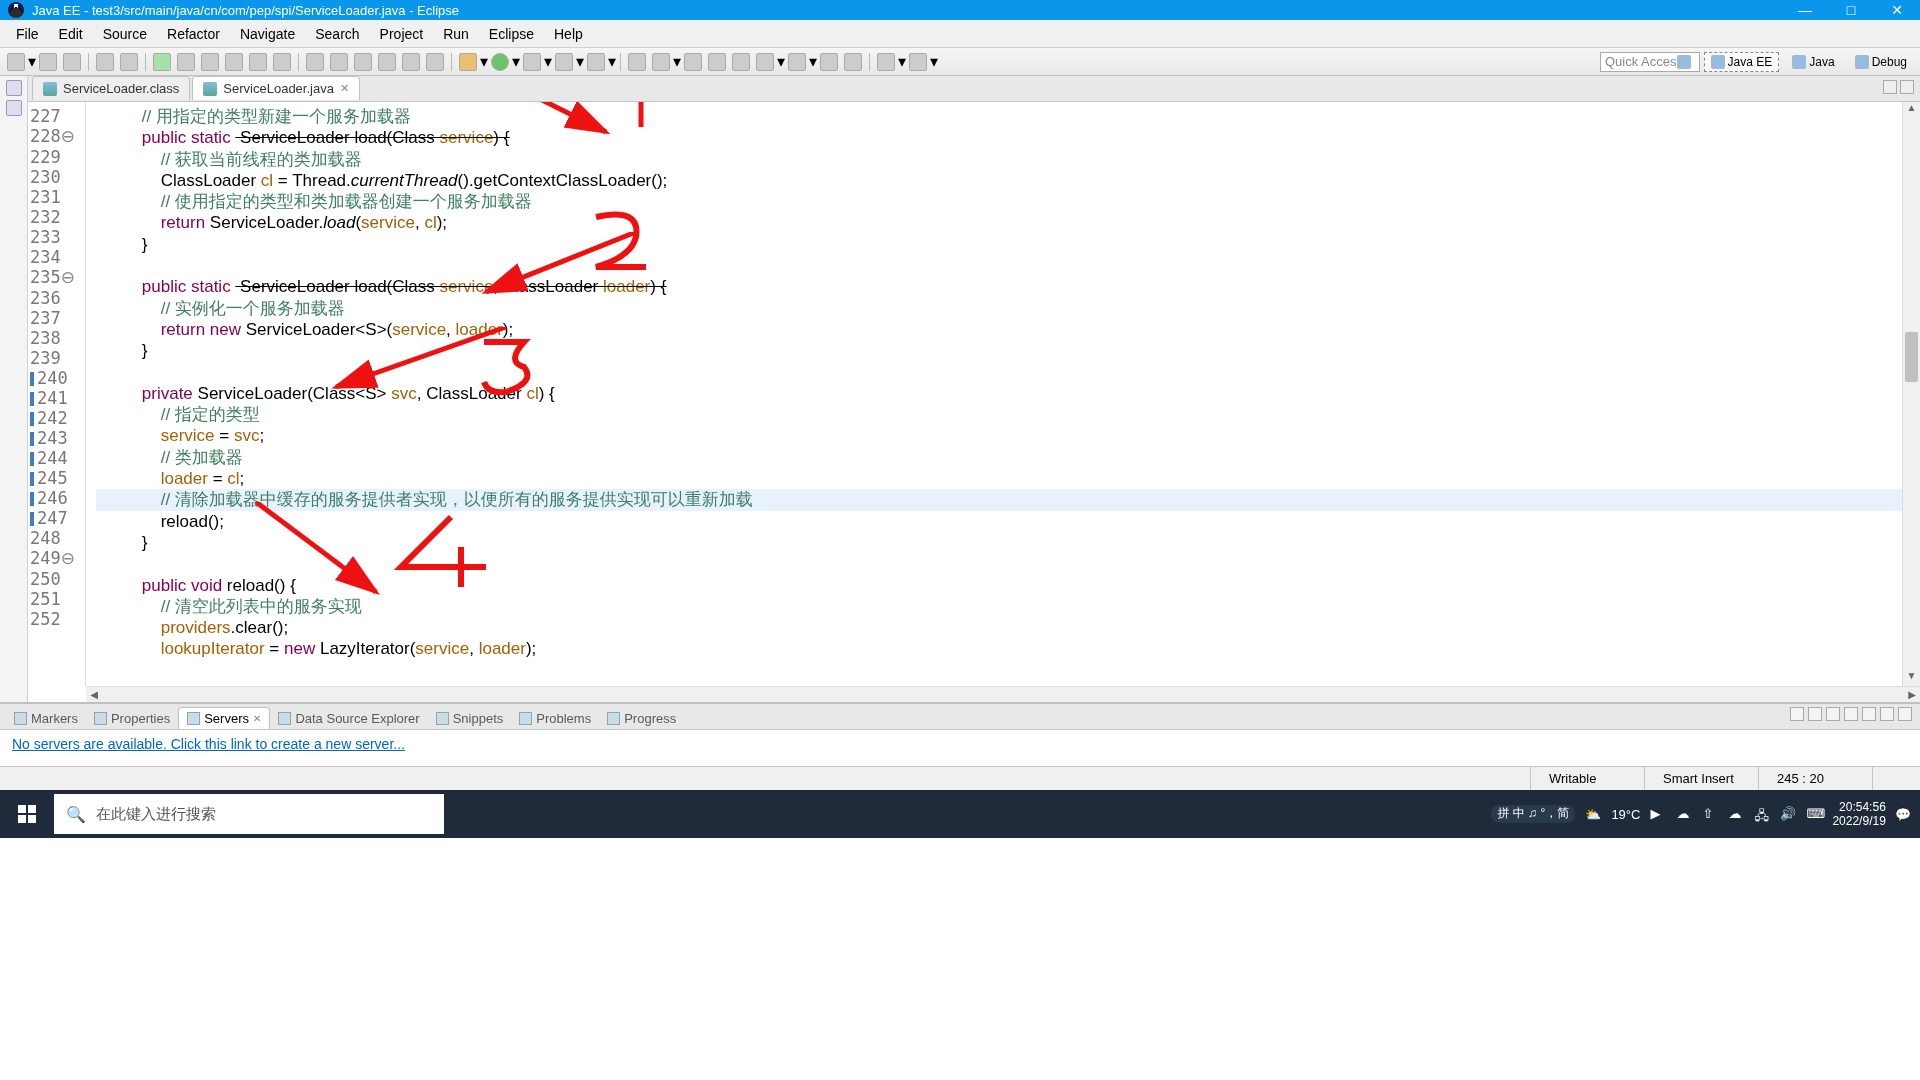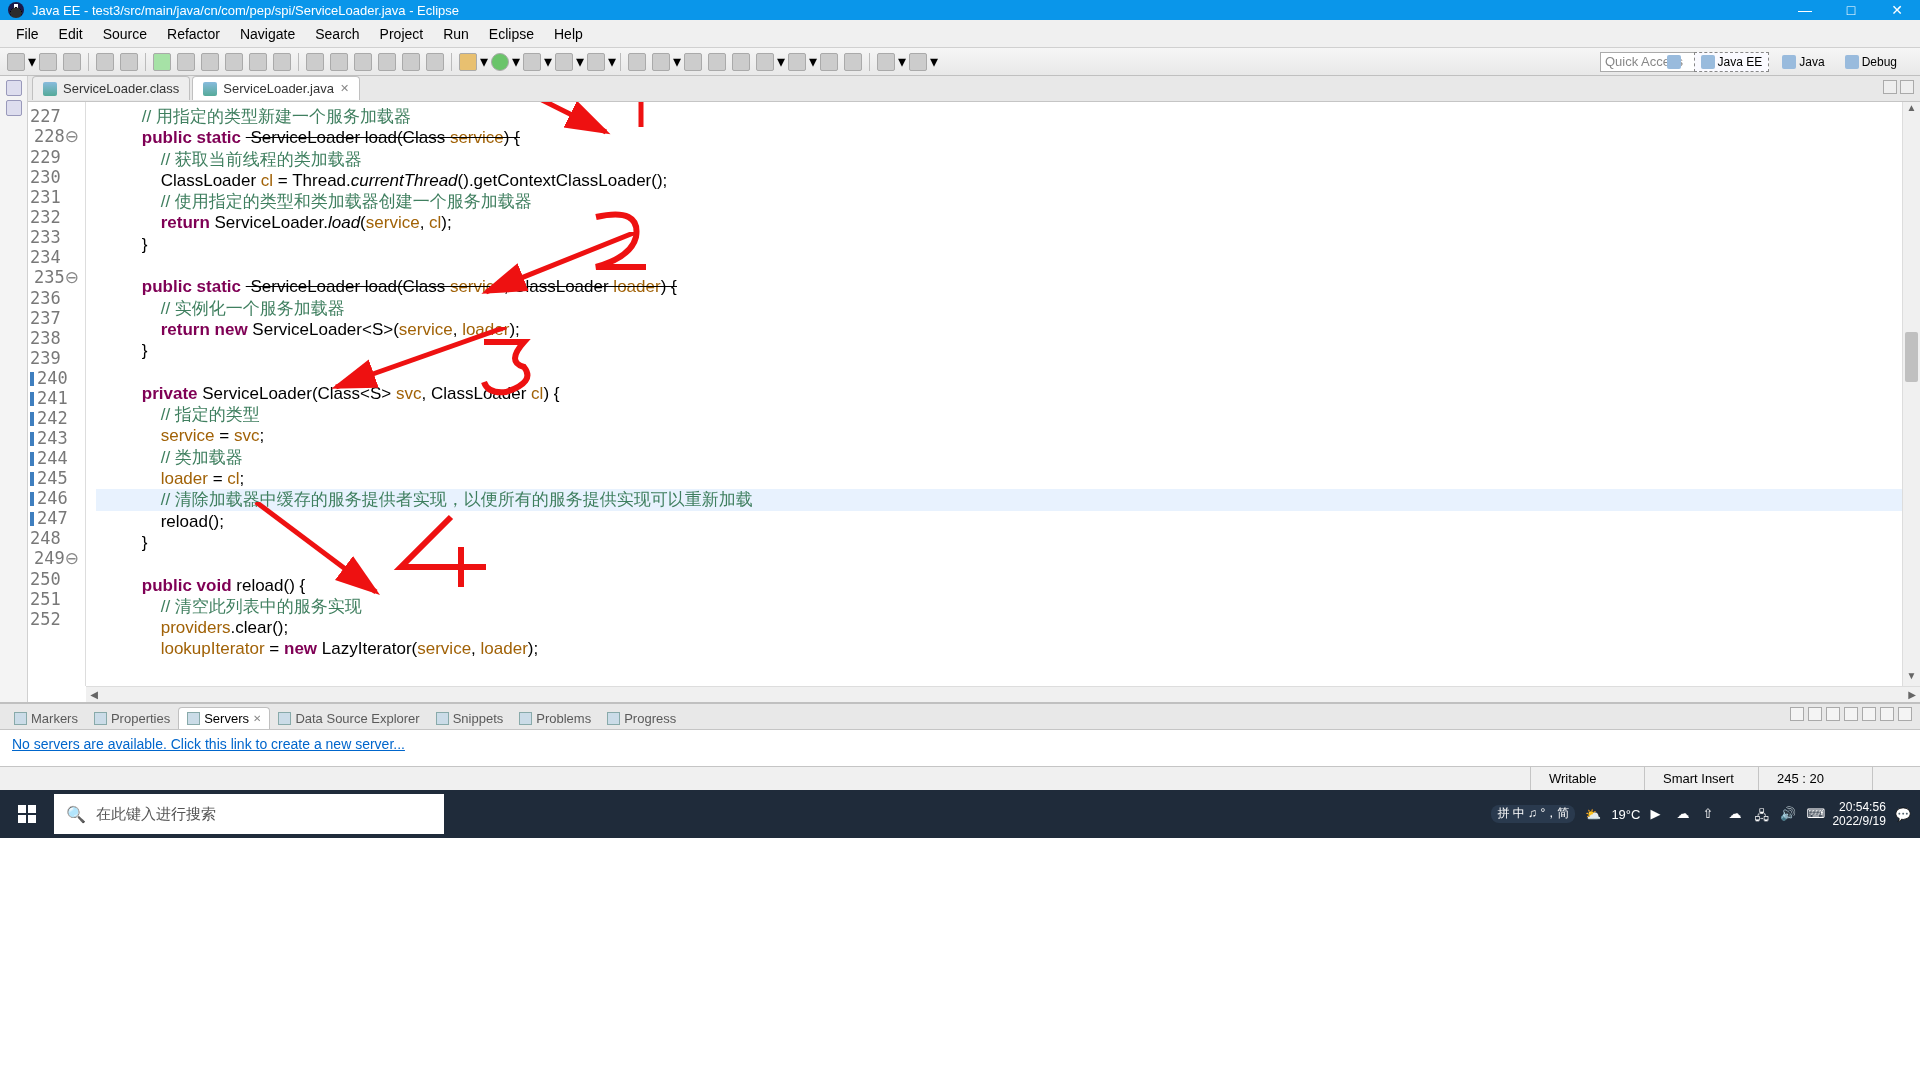--- a/index.html
+++ b/index.html
@@ -9,43 +9,43 @@
 .titlebar .title { flex: 1; }
 .winbtns { display: flex; }
 .winbtn { width: 46px; height: 32px; display: flex; align-items: center; justify-content: center; color: #fff; font-size: 14px; }
 .menubar { height: 28px; background: #f0f0f0; display: flex; align-items: center; padding: 0 6px; font-size: 14px; border-bottom: 1px solid #d0d0d0; }
 .menubar .menu-item { padding: 2px 10px; }
 .toolbar { height: 28px; background: linear-gradient(#f6f6f6,#e8e8e8); border-bottom: 1px solid #c0c0c0; display: flex; align-items: center; padding: 0 4px; position: relative; }
 .tool-ico { width: 18px; height: 18px; margin: 0 3px; background: #ccc; border: 1px solid #aaa; border-radius: 2px; }
 .tool-sep { width: 1px; height: 18px; background: #bbb; margin: 0 4px; }
 .tool-drop { width: 8px; display:inline-block; }
 .quick-access { position: absolute; right: 220px; width: 100px; height: 20px; background: #fff; border: 1px solid #aaa; font-size: 13px; padding: 0 4px; color: #888; display:flex; align-items:center; }
-.perspectives { position: absolute; right: 16px; display: flex; align-items: flex-end; gap: 6px; font-size: 12px; }
+.perspectives { position: absolute; right: 6px; display: flex; align-items: flex-end; gap: 6px; font-size: 12px; }
 .persp { padding: 2px 6px; border: 1px solid transparent; display:flex; align-items:center; gap:3px; }
 .persp.active { border: 1px dashed #888; background:#fafaff; }
 .persp .pico { width:14px; height:14px; background:#9bd; border-radius:2px; }
 .workarea { display: flex; height: 626px; }
 .leftgutter { width: 28px; background: #f4f4f4; border-right: 1px solid #d0d0d0; display:flex; flex-direction:column; align-items:center; padding-top:4px; gap:4px;}
 .leftgutter .gico{width:16px;height:16px;background:#dde;border:1px solid #99b;border-radius:2px;}
 .editorarea { flex: 1; display: flex; flex-direction: column; background:#fff; position:relative;}
 .edtabs { height: 26px; display: flex; background: #e8e8e8; border-bottom: 1px solid #c5c5c5; padding-left:4px; position:relative;}
 .edtab { height: 24px; padding: 0 10px; display: flex; align-items: center; gap: 6px; font-size: 13px; background: #eee; border: 1px solid #c0c0c0; border-bottom: none; margin-right: 2px; border-radius: 4px 4px 0 0; color:#333;}
 .edtab.active { background: #fff; }
 .edtab .fico { width: 14px; height: 14px; background: linear-gradient(#8bd,#5a9); border-radius:2px; }
 .edtab .close { font-size: 11px; color: #888; }
 .ed-righticons{position:absolute; right:6px; top:4px; display:flex; gap:3px;}
 .ed-righticons .ri{width:14px;height:14px;border:1px solid #aaa;background:#eee;}
 .codewrap { flex: 1; display: flex; overflow: hidden; position: relative; }
-.lnums { width: 58px; background: #fff; border-right: 1px solid #ddd; text-align: right; padding: 4px 6px 4px 2px; font-family: Consolas, monospace; font-size: 17px; color: #787878; user-select:none; white-space:pre;}
+.lnums { width: 58px; background: #fff; border-right: 1px solid #ddd; text-align: left; padding: 4px 6px 4px 2px; font-family: Consolas, monospace; font-size: 17px; color: #787878; user-select:none; white-space:pre;}
 .lnums .mdot{color:#888;}
 .lnums .bar{display:inline-block;width:4px;height:14px;background:#3f7fbf;margin-right:3px;vertical-align:middle;}
 .code { flex: 1; padding: 4px 0 4px 10px; font-family: Consolas, monospace; font-size: 17px; white-space: pre; position: relative; color:#000;}
 .code .line { height: 21.3px; line-height: 21.3px; padding-left:8px;}
 .code .hl { background: #e8f2fe; }
-.kw { color: #7f0055; font-weight: bold; }
+.kw { color: #7f0055; font-weight: normal; }
 .cm { color: #3f7f5f; }
 .mtd { font-style: italic; }
 .var { color: #a16207; }
 .tp { color: #000; }
 .vscroll { width: 18px; background: #f0f0f0; border-left: 1px solid #ddd; position:relative;}
 .vscroll .thumb{position:absolute; left:2px; right:2px; top:230px; height:50px; background:#c0c0c0; border-radius:2px;}
 .vscroll .arrow{position:absolute;left:0;right:0;height:16px;text-align:center;font-size:10px;color:#666;}
 .vscroll .up{top:0;} .vscroll .dn{bottom:0;}
 .hscroll{height:16px;background:#f0f0f0;border-top:1px solid #ddd;position:relative;margin-left:58px;}
 .hscroll .harrow{position:absolute;top:0;bottom:0;width:16px;text-align:center;font-size:10px;color:#666;display:flex;align-items:center;justify-content:center;}

